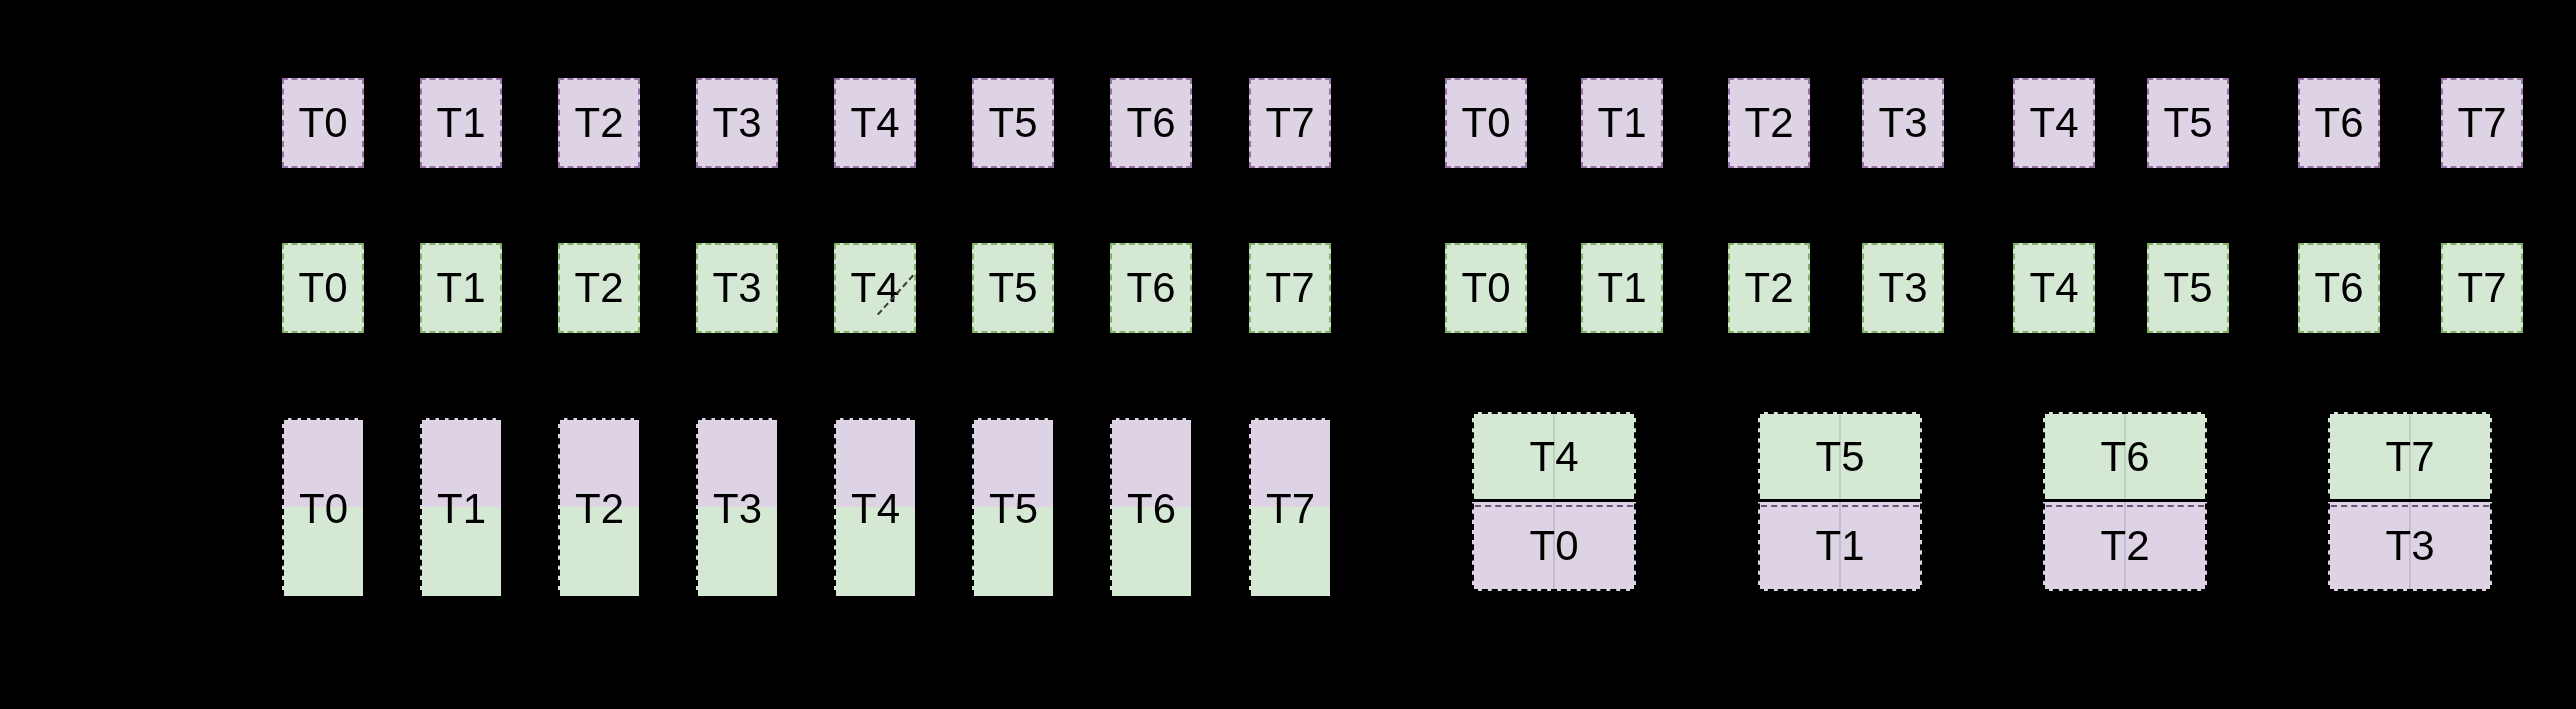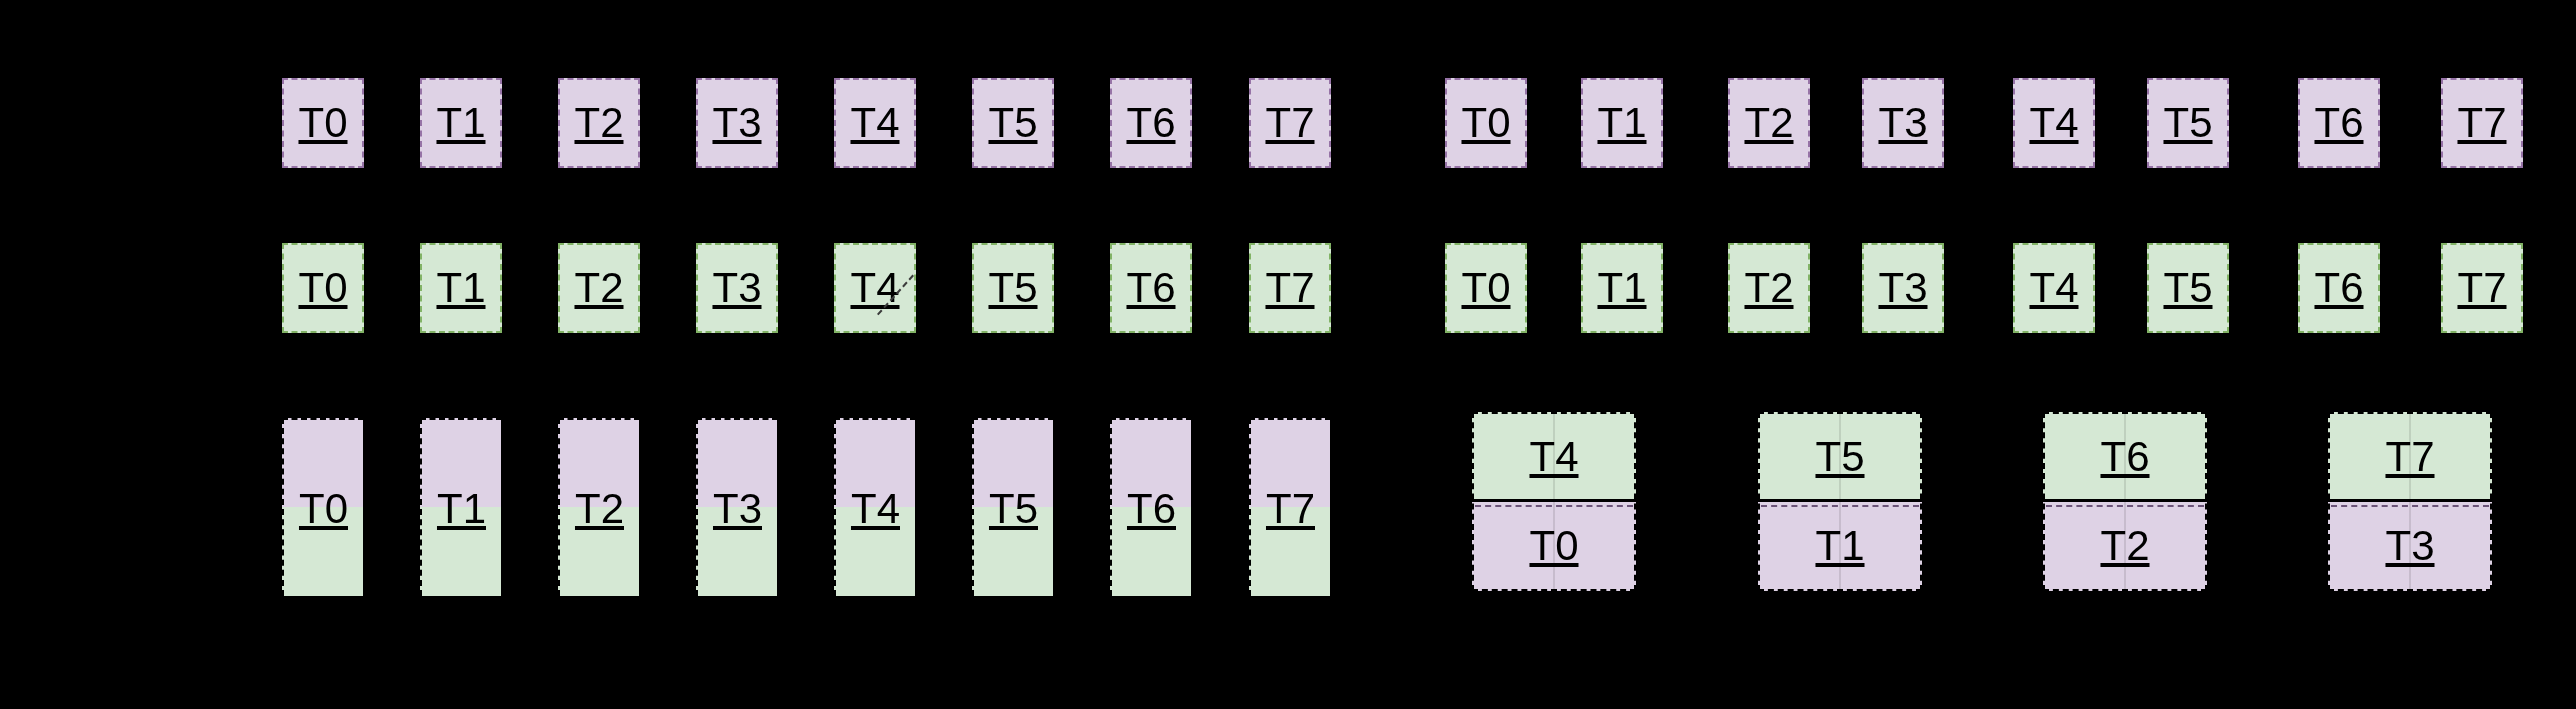--- a/index.html
+++ b/index.html
@@ -33,21 +33,20 @@
   .cell.green {
     background: #D5E8D4;
     border: 2.7px dashed #82B366;
   }
 
   .lbl {
     font-size: 42px;
     line-height: 1;
     color: #000000;
     white-space: nowrap;
-    text-decoration: underline;
   }
 
   
   .tallbox {
     position: absolute;
     width: 82px;
     height: 178px;
     box-sizing: border-box;
     background: linear-gradient(to bottom, #DED2E5 0px, #DED2E5 89px, #D5E8D4 89px, #D5E8D4 100%);
     background-origin: border-box;

